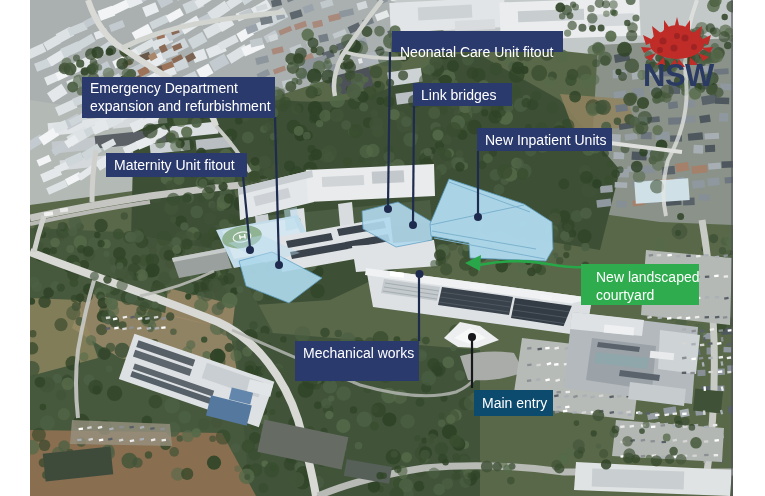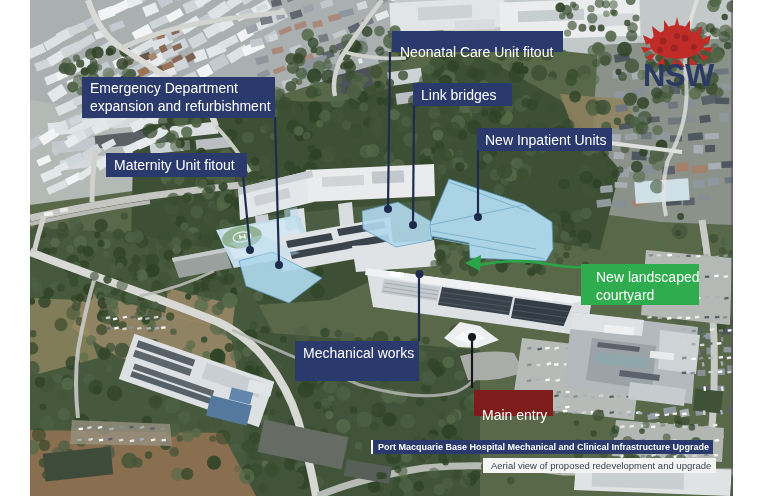--- a/index.html
+++ b/index.html
@@ -2152,20 +2152,18 @@
 <div class="lbl" style="left:106px;top:153px;width:141px;height:24px;">Maternity Unit fitout</div>
 
 <div class="lbl" style="left:392px;top:31px;width:171px;height:21px;padding-top:12px;">Neonatal Care Unit fitout</div>
 
 <div class="lbl" style="left:413px;top:83px;width:99px;height:23px;">Link bridges</div>
 
 <div class="lbl" style="left:477px;top:128px;width:135px;height:23px;">New Inpatient Units</div>
 
 <div class="lbl" style="left:295px;top:341px;width:124px;height:40px;">Mechanical works</div>
 
-<div class="lbl" style="left:474px;top:390px;width:79px;height:26px;background:#7f1d1d;padding-top:16px;">Main entry</div>
+<div class="lbl" style="left:474px;top:390px;width:79px;height:26px;background:#0c4a6e;padding-top:4px;">Main entry</div>
 
 <div class="lbl" style="left:581px;top:264px;width:118px;height:41px;background:#2fad4e;font-size:14px;padding:4px 15px;">New landscaped<br>courtyard</div>
 
-<div class="lbl" style="left:371px;top:440px;width:342px;height:14px;font-size:9px;font-weight:bold;padding:2px 0 0 5px;border-left:2px solid #fff;">Port Macquarie Base Hospital Mechanical and Clinical Infrastructure Upgrade</div>
-
-<div class="lbl" style="left:483px;top:458px;width:233px;height:15px;font-size:9.5px;background:#f4f4f4;color:#3a4150;padding:2px 0 0 8px;">Aerial view of proposed redevelopment and upgrade</div>
+
 </div>
 
 </body></html>

